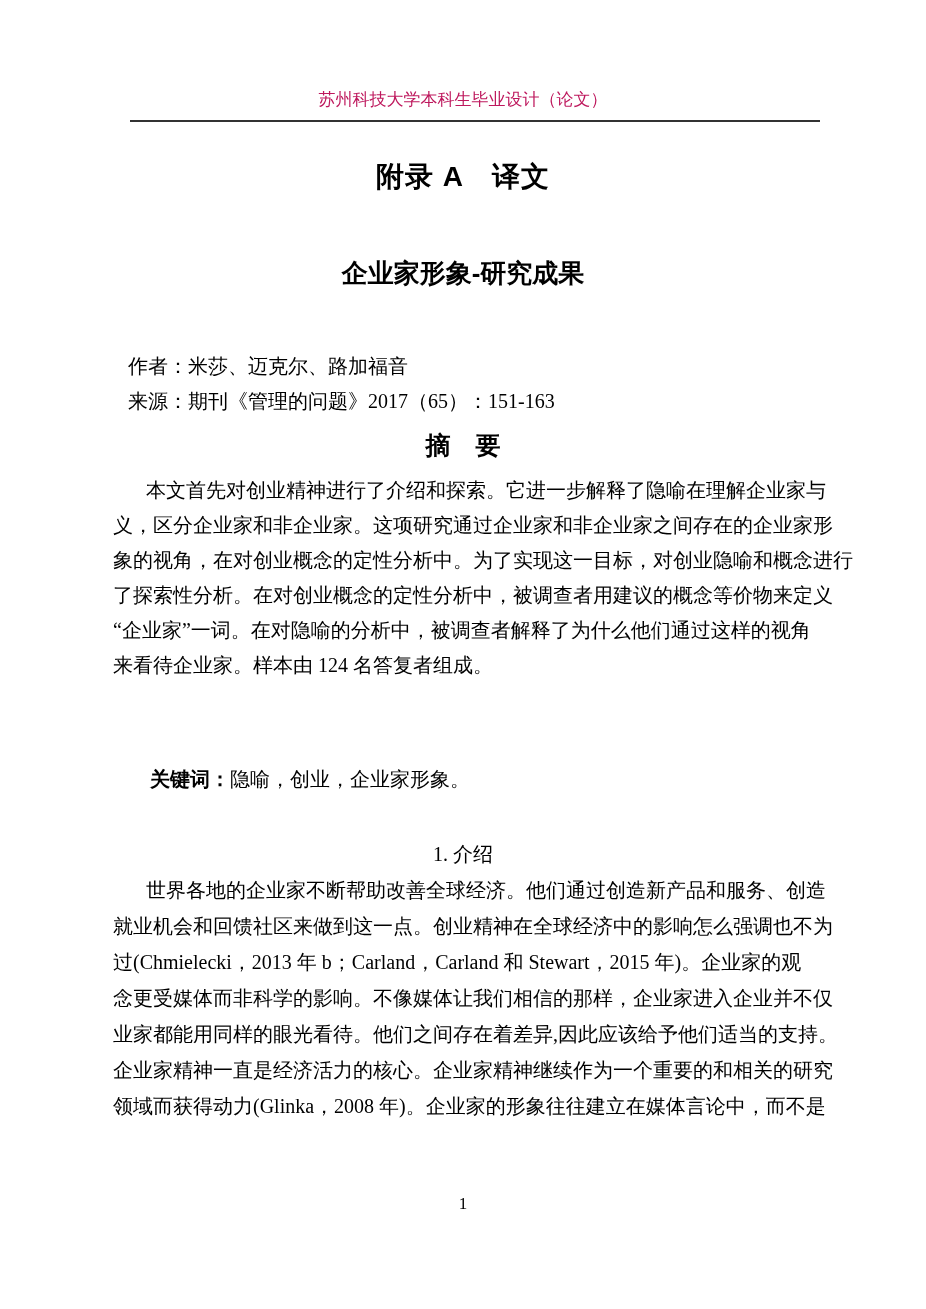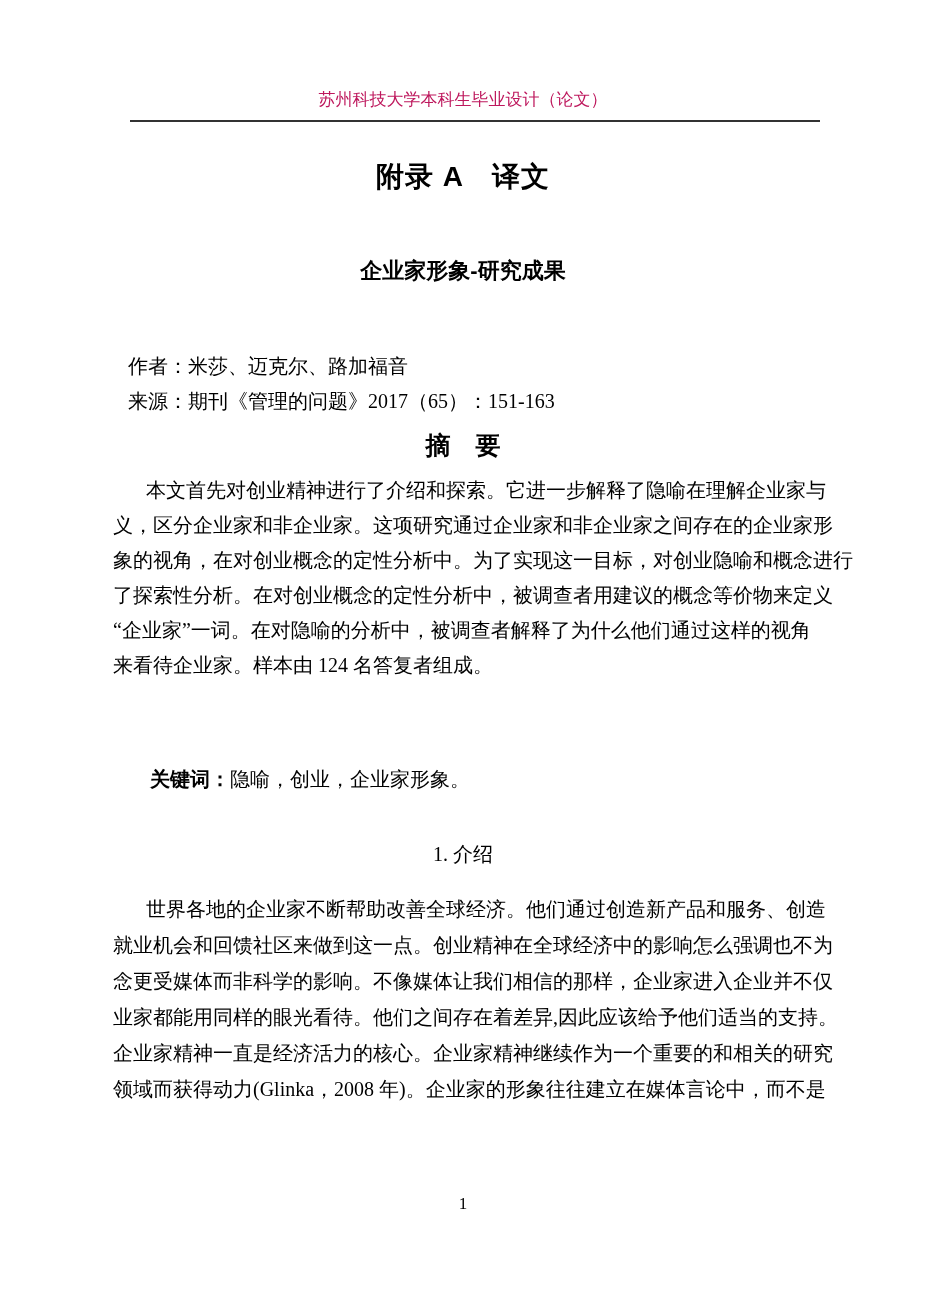--- a/index.html
+++ b/index.html
@@ -45,21 +45,21 @@
     letter-spacing: 1px;
   }
   .article-title {
     position: absolute;
     top: 256px;
     left: 0;
     width: 100%;
     text-align: center;
     font-family: "Liberation Sans", "DejaVu Sans", sans-serif;
     font-weight: bold;
-    font-size: 22px;
+    font-size: 26px;
   }
   .meta-line {
     position: absolute;
     left: 128px;
     font-size: 20px;
     white-space: nowrap;
   }
   .meta-line.author { top: 353px; }
   .meta-line.source { top: 388px; }
   .abstract-heading {
@@ -72,21 +72,21 @@
     font-weight: bold;
     font-size: 25px;
   }
   .para {
     position: absolute;
     left: 113px;
     width: 702px;
     font-size: 20px;
   }
   .para.abstract { top: 473px; line-height: 35px; }
-  .para.intro    { top: 872px; line-height: 36px; margin-top: 19px; }
+  .para.intro    { top: 872px; line-height: 36px; }
   .text-line { white-space: nowrap; }
   .text-line.first-line { text-indent: 33px; }
   .keywords {
     position: absolute;
     top: 766px;
     left: 113px;
     width: 702px;
     padding-left: 37px;
     box-sizing: border-box;
     font-size: 20px;
@@ -142,20 +142,21 @@
 
   <div class="keywords">
     <span class="kw-label">关键词：</span><span class="kw-text">隐喻，创业，企业家形象。</span>
   </div>
 
   <div class="section-heading">1. 介绍</div>
 
   <div class="para intro">
       <div class="text-line first-line">世界各地的企业家不断帮助改善全球经济。他们通过创造新产品和服务、创造</div>
       <div class="text-line">就业机会和回馈社区来做到这一点。创业精神在全球经济中的影响怎么强调也不为</div>
+      <div class="text-line">过(Chmielecki，2013 年 b；Carland，Carland 和 Stewart，2015 年)。企业家的观</div>
       <div class="text-line">念更受媒体而非科学的影响。不像媒体让我们相信的那样，企业家进入企业并不仅</div>
       <div class="text-line">业家都能用同样的眼光看待。他们之间存在着差异,因此应该给予他们适当的支持。</div>
       <div class="text-line">企业家精神一直是经济活力的核心。企业家精神继续作为一个重要的和相关的研究</div>
       <div class="text-line">领域而获得动力(Glinka，2008 年)。企业家的形象往往建立在媒体言论中，而不是</div>
     </div>
 
   <div class="page-number">1</div>
 
 </div>
 

